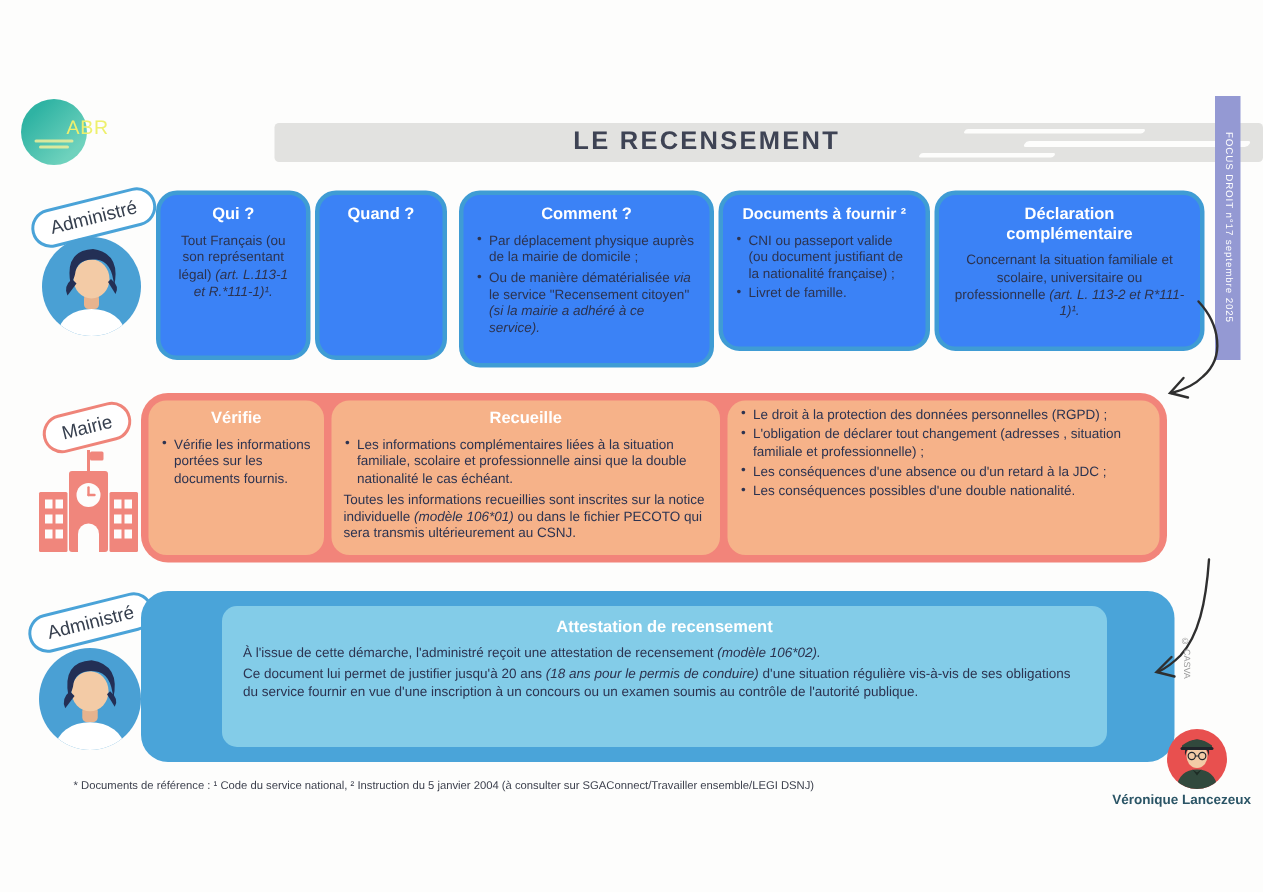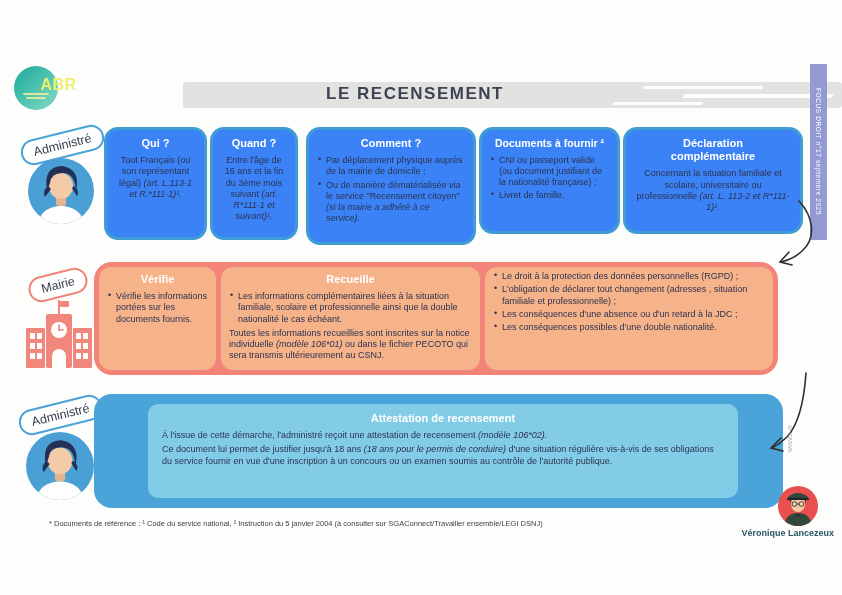--- a/index.html
+++ b/index.html
@@ -2,28 +2,28 @@
 <html><head>
 <meta charset="utf-8">
 <style>
   html,body{margin:0;padding:0;background:#ffffff;}
   .page{position:relative;width:842px;height:595px;background:#fdfdfc;overflow:hidden;
         font-family:"Liberation Sans",sans-serif;color:#2c3350;}
 
   
   .title-band{position:absolute;left:183px;top:82px;width:659px;height:26px;background:#e2e2e0;border-radius:3px;}
   .streak{position:absolute;background:#fdfdfc;border-radius:2px;transform:skewX(-30deg);}
-  .page-title{position:absolute;left:270px;top:84px;width:290px;text-align:center;
+  .page-title{position:absolute;left:270px;top:84px;width:290px;text-align:right;
               font-size:17px;font-weight:bold;letter-spacing:1.5px;color:#3e4354;}
 
   
   .logo{position:absolute;left:14px;top:66px;width:44px;height:44px;border-radius:50%;
         background:linear-gradient(135deg,#2fb3a3 20%,#6fd2bd 80%);
         display:flex;flex-direction:column;align-items:center;justify-content:center;}
-  .logo .abr{color:#eef06e;font-weight:bold;font-size:16px;letter-spacing:.5px;line-height:13px;margin-left:45px;}
+  .logo .abr{color:#eef06e;font-weight:normal;font-size:13px;letter-spacing:.5px;line-height:13px;margin-left:45px;}
   .logo .bar{width:26px;height:2px;background:#f0ef9a;opacity:.85;margin-top:2px;border-radius:1px;}
   .logo .bar2{width:20px;}
 
   
   .side-banner{position:absolute;left:810px;top:64px;width:17px;height:176px;background:#9499d3;
                display:flex;align-items:center;justify-content:center;}
   .side-banner span{writing-mode:vertical-rl;font-size:6.5px;color:#fff;letter-spacing:.6px;white-space:nowrap;}
 
   
   .pill{position:absolute;background:#fff;border-radius:16px;padding:4px 11px;font-size:12.5px;
@@ -103,21 +103,20 @@
     </g>
   </svg>
 
   <div class="box-blue" style="left:104px;top:127px;width:103px;height:113px;">
     <div class="box-title">Qui ?</div>
     <div class="center"><span>Tout Français (ou son représentant légal) </span><span class="it">(art. L.113-1 et R.*111-1)¹.</span></div>
   </div>
 
   <div class="box-blue" style="left:210px;top:127px;width:88px;height:113px;">
     <div class="box-title">Quand ?</div>
-    <div class="center"><span>Entre l'âge de 16 ans et la fin du 3ème mois suivant </span><span class="it">(art. R*111-1 et suivant)¹.</span></div>
   </div>
 
   <div class="box-blue" style="left:306px;top:127px;width:170px;height:118px;">
     <div class="box-title">Comment ?</div>
     <div class="li"><span>Par déplacement physique auprès de la mairie de domicile ;</span></div>
     <div class="li"><span>Ou de manière dématérialisée </span><span class="it">via</span><span> le service "Recensement citoyen" </span><span class="it">(si la mairie a adhéré à ce service).</span></div>
   </div>
 
   <div class="box-blue" style="left:479px;top:127px;width:141px;height:107px;">
     <div class="box-title small">Documents à fournir ²</div>
@@ -200,21 +199,21 @@
       <path d="M19 31 Q15 9 34 8 Q53 11 48 33 Q47 16 36 15 Q23 14 22 25 Q21 29 19 31 Z" fill="#232f55"></path>
       <path d="M20 28 Q14 33 17 39 L23 31 Z" fill="#232f55"></path>
       <path d="M46 28 Q52 33 49 38 L44 30 Z" fill="#232f55"></path>
     </g>
   </svg>
 
   <div class="row3-outer"></div>
   <div class="row3-inner">
     <div class="box-title">Attestation de recensement</div>
     <p><span>À l'issue de cette démarche, l'administré reçoit une attestation de recensement </span><span class="it">(modèle 106*02).</span></p>
-    <p><span>Ce document lui permet de justifier jusqu'à 18 ans </span><span class="it">(18 ans pour le permis de conduire)</span><span> d'une situation régulière vis-à-vis de ses obligations du service fournir en vue d'une inscription à un concours ou un examen soumis au contrôle de l'autorité publique.</span></p>
+    <p><span>Ce document lui permet de justifier jusqu'à 20 ans </span><span class="it">(18 ans pour le permis de conduire)</span><span> d'une situation régulière vis-à-vis de ses obligations du service fournir en vue d'une inscription à un concours ou un examen soumis au contrôle de l'autorité publique.</span></p>
   </div>
 
   <svg class="arrows" width="842" height="595" viewBox="0 0 842 595">
     <g fill="none" stroke="#2f2f2f" stroke-width="1.6" stroke-linecap="round">
       <path d="M 799 201 C 813 216 817 238 802 251 C 796 257 789 260 781 262"></path>
       <path d="M 789 252 L 780 262 L 792 265"></path>
       <path d="M 806 373 C 804 402 799 424 787 437 C 782 442 778 445 772 448"></path>
       <path d="M 781 438 L 771 448 L 783 451"></path>
     </g>
   </svg>

